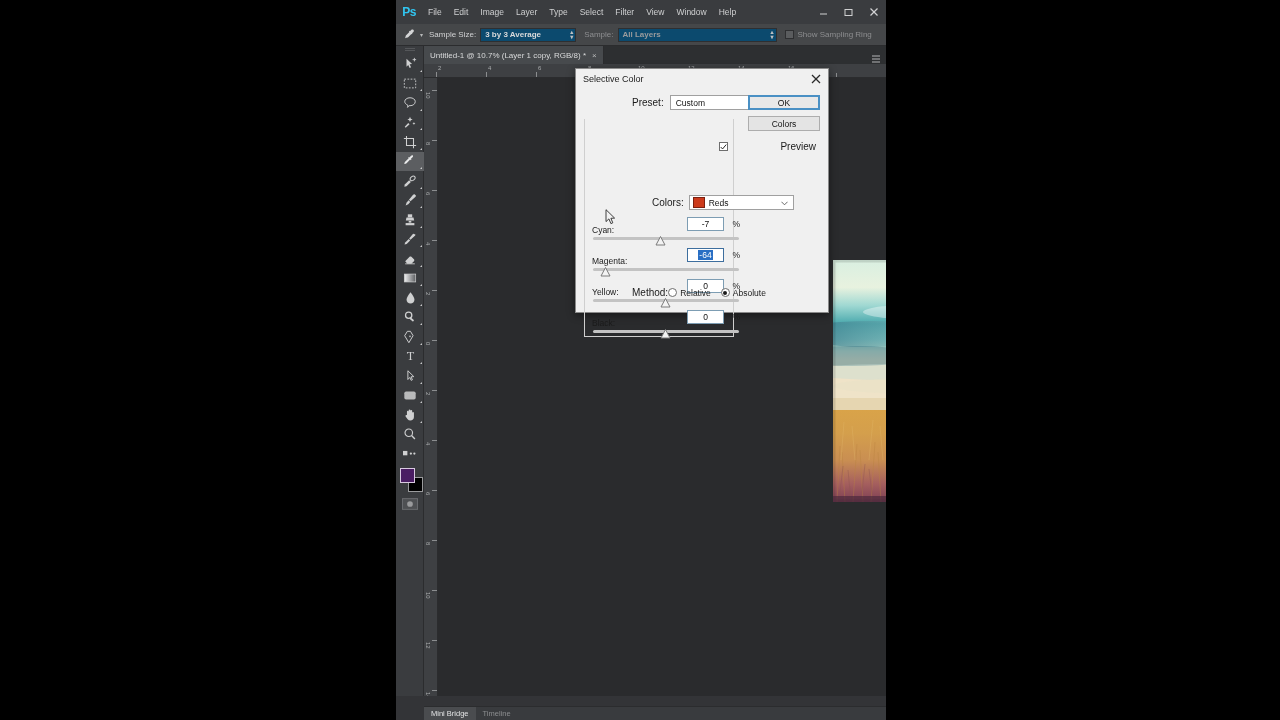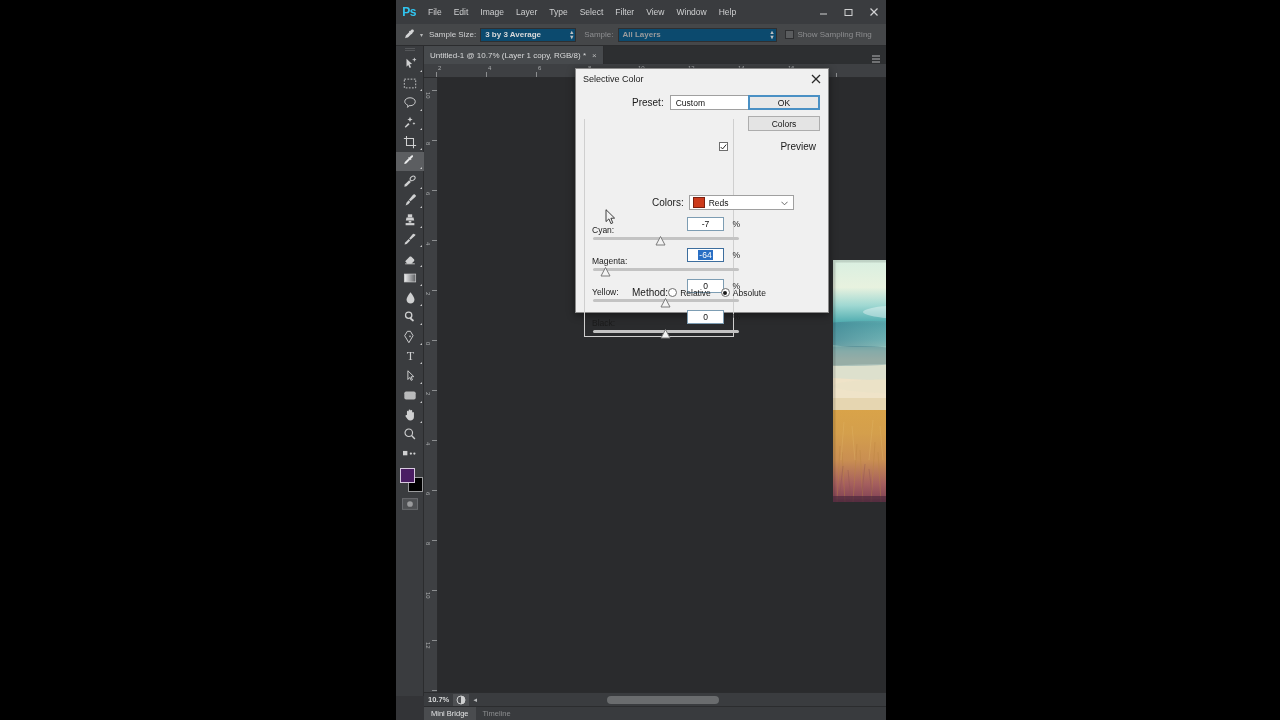--- a/index.html
+++ b/index.html
@@ -731,34 +731,20 @@
           </g>
 
           <path d="M161 152 L160.4 140 L161.6 140 L161.4 152 Z" fill="#6b513e"></path>
 
           <rect x="0" y="0" width="242" height="242" fill="none" stroke="#000" stroke-opacity="0.12" stroke-width="5"></rect>
           <rect x="0" y="236" width="242" height="6" fill="#4b2a3c" opacity="0.7"></rect>
         </svg>
       </div>
     </div>
 
-    <div id="statusbar">
-      <span id="zoomval">10.7%</span>
-      <span id="statdoc">
-        <svg width="10" height="10" viewBox="0 0 10 10">
-            <circle cx="5" cy="5" r="4" fill="none" stroke="#cfd0d1" stroke-width="1"></circle>
-            <path d="M5 1a4 4 0 0 1 0 8z" fill="#cfd0d1"></path>
-          </svg>
-      </span>
-      <span class="sarrow">◄</span>
-      <span id="hscroll">
-        <span id="hthumb"></span>
-      </span>
-
-    </div>
 
     <div id="bottomdock">
       <div class="dock-tab active">Mini Bridge</div>
       <div class="dock-tab inactive">Timeline</div>
       <div style="flex:1"></div>
 
     </div>
 
   </div>
 

